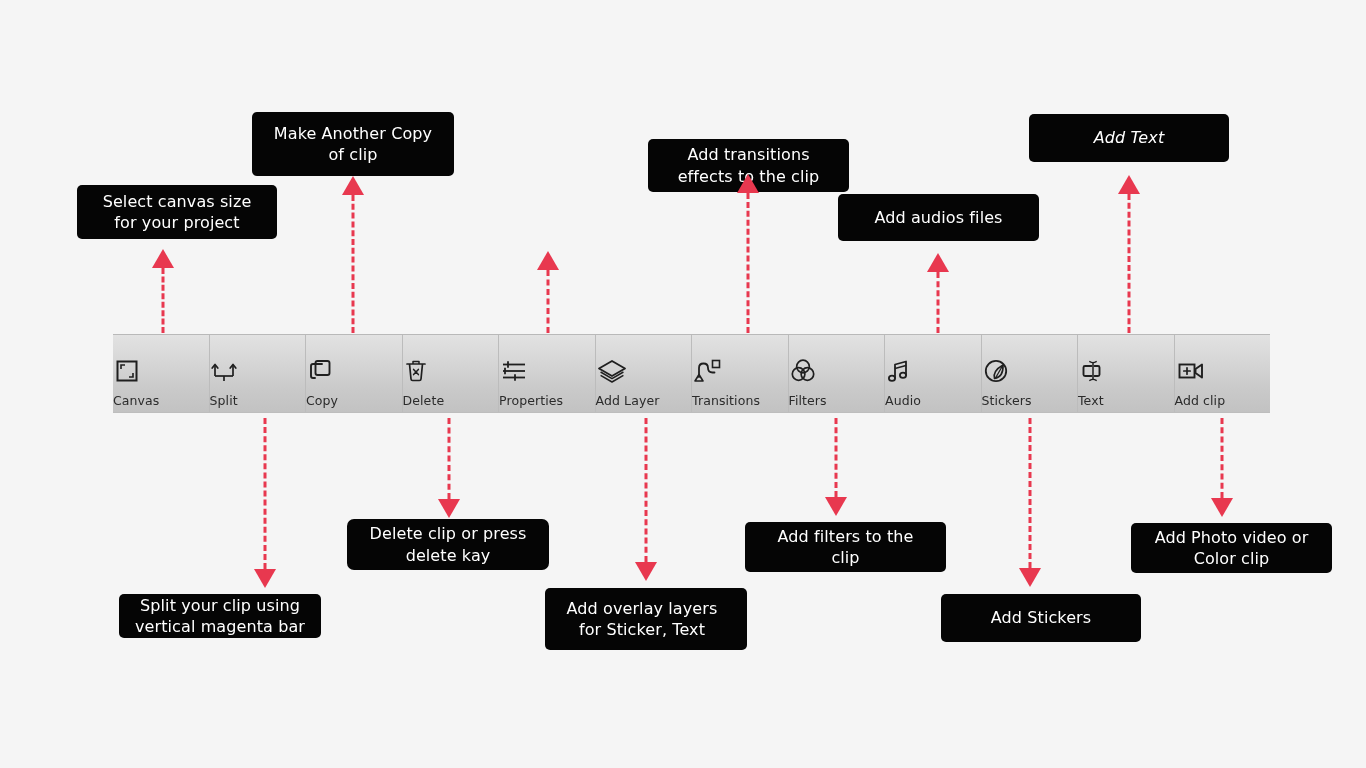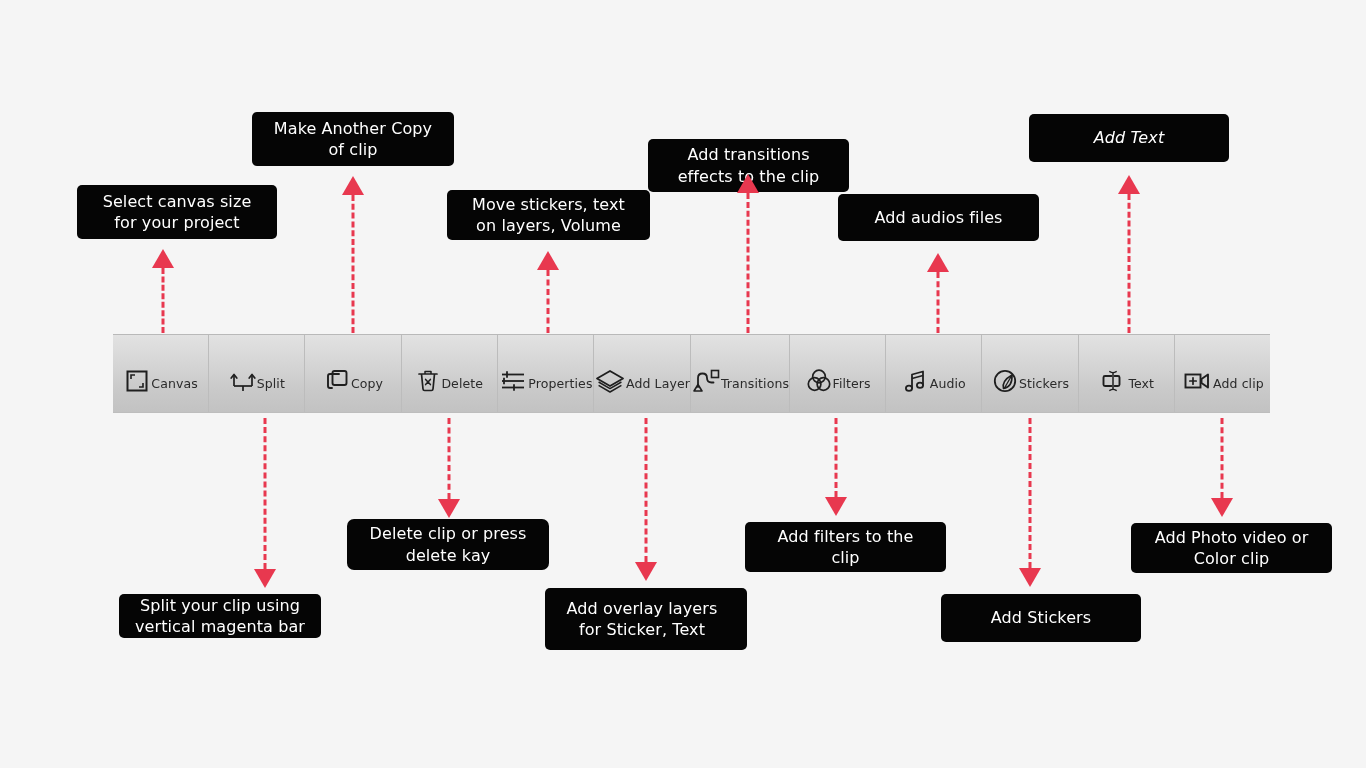--- a/index.html
+++ b/index.html
@@ -29,22 +29,22 @@
     background: linear-gradient(to bottom, #e2e2e2 0%, #d8d8d8 30%, #c9c9c9 72%, #c2c2c2 100%);
     border-top: 1px solid #b9b9b9;
     border-bottom: 1px solid #bdbdbd;
     display: flex;
     box-sizing: border-box;
   }
   .tool {
     flex: 1 1 0;
     position: relative;
     display: flex;
-    flex-direction: row;
-    align-items: center;
+    flex-direction: column;
+    align-items: flex-start;
     justify-content: center;
     border-right: 1px solid #bcbcbc;
     box-sizing: border-box;
     padding-top: 14px;
     cursor: pointer;
   }
   .tool:last-child { border-right: none; }
   .tool .glyph {
     height: 34px;
     display: flex;
@@ -111,23 +111,22 @@
   }
   .arrow.down .stem { top: 0; bottom: 19px; }
 </style>
 </head>
 <body>
 
 <div id="stage">
 
   <div class="callout" style="left:77px; top:185px; width:200px; height:54px;">Select canvas size for your project</div>
 
-  <div class="callout" style="left:252px; top:112px; width:202px; height:54px;">Make Another Copy of clip</div>
-
-  <div class="callout" style="left:447px; top:190px; width:203px; height:50px;">Move stickers, text on layers, Volume</div>
+  <div class="callout" style="left:252px; top:112px; width:202px; height:64px;">Make Another Copy of clip</div>
+
 
   <div class="callout" style="left:648px; top:111px; width:201px; height:53px;margin-top:28px;">Add transitions effects to the clip</div>
 
   <div class="callout" style="left:838px; top:194px; width:201px; height:47px;">Add audios files</div>
 
   <div class="callout" style="left:1029px; top:114px; width:200px; height:48px;font-style:italic;">Add Text</div>
 
   <div class="arrow up" style="left:150px; top:249px; height:84px;">
     <div class="head"></div>
     <div class="stem"></div>

